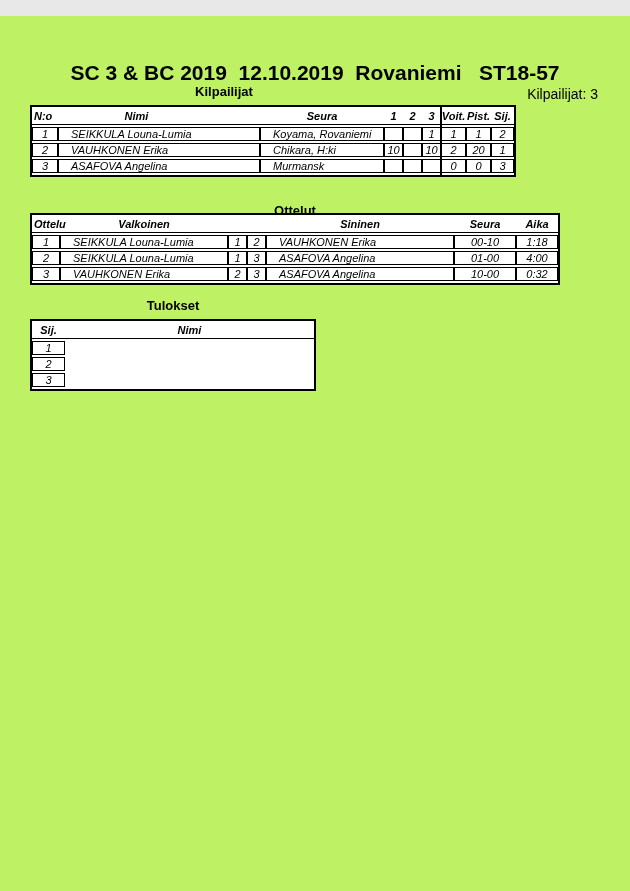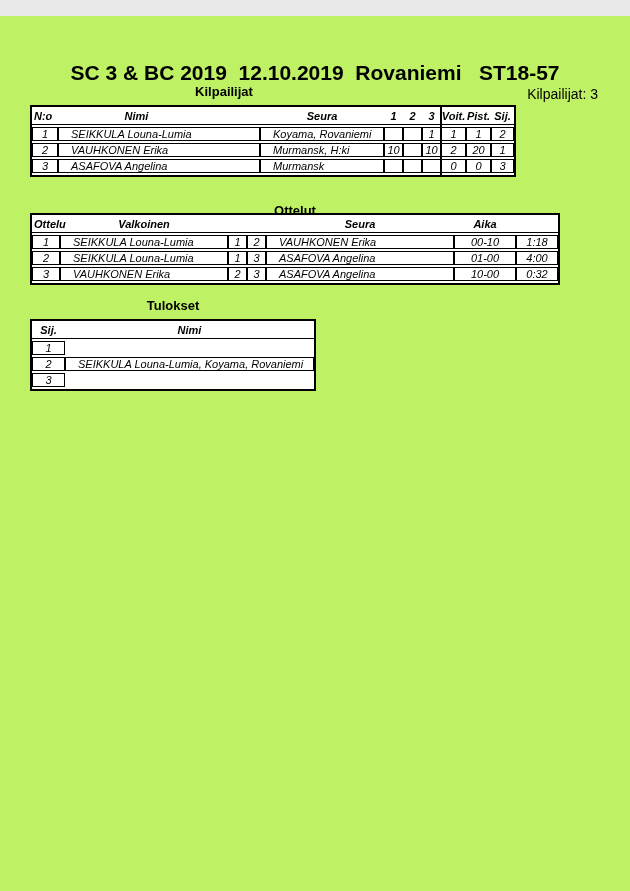--- a/index.html
+++ b/index.html
@@ -113,21 +113,21 @@
       <div class="c"></div>
       <div class="c"></div>
       <div class="c">1</div>
       <div class="c">1</div>
       <div class="c">1</div>
       <div class="c">2</div>
     </div>
     <div class="r">
       <div class="c">2</div>
       <div class="c al">VAUHKONEN Erika</div>
-      <div class="c al">Murmansk, H:ki</div>
+      <div class="c al">Chikara, H:ki</div>
       <div class="c">10</div>
       <div class="c"></div>
       <div class="c">10</div>
       <div class="c">2</div>
       <div class="c">20</div>
       <div class="c">1</div>
     </div>
     <div class="r">
       <div class="c">3</div>
       <div class="c al">ASAFOVA Angelina</div>
@@ -143,20 +143,21 @@
   </div>
 
   <div class="section-title st-ottelut">Ottelut</div>
 
   <div class="tbl t2">
     <div class="r hdr">
       <div class="c hl">Ottelu</div>
       <div class="c">Valkoinen</div>
       <div class="c"></div>
       <div class="c"></div>
+      <div class="c">Sininen</div>
       <div class="c">Seura</div>
       <div class="c">Aika</div>
     </div>
     <div class="r">
       <div class="c">1</div>
       <div class="c al">SEIKKULA Louna-Lumia</div>
       <div class="c">1</div>
       <div class="c">2</div>
       <div class="c al">VAUHKONEN Erika</div>
       <div class="c">00-10</div>
@@ -187,20 +188,19 @@
   <div class="tbl t3">
     <div class="r hdr">
       <div class="c">Sij.</div>
       <div class="c">Nimi</div>
     </div>
     <div class="r">
       <div class="c">1</div>
     </div>
     <div class="r">
       <div class="c">2</div>
-      <div class="c al">SEIKKULA Louna-Lumia, Koyama, Rovaniemi</div>
     </div>
     <div class="r">
       <div class="c">3</div>
     </div>
   </div>
 
 </div>
 
 </body></html>

